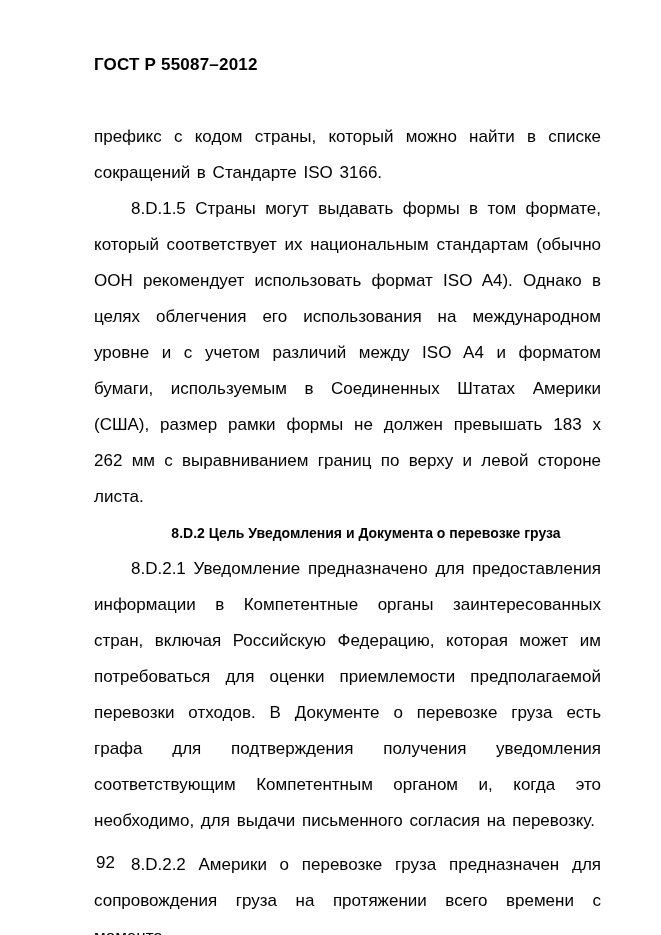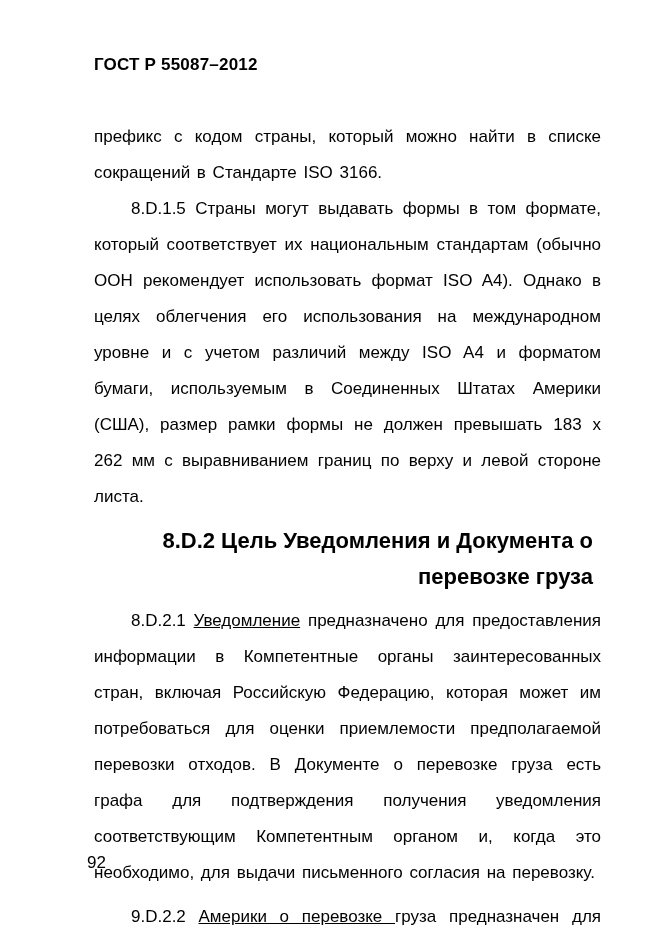--- a/index.html
+++ b/index.html
@@ -30,32 +30,32 @@
   .para {
     margin: 0;
     font-size: 17px;
     line-height: 36px;
     text-align: justify;
     word-spacing: 2px;
   }
   .indent { text-indent: 37px; }
   .para-first { margin-top: 44px; }
   .section-heading {
-    margin: 8px;
-    font-size: 22px;
+    margin: 0;
+    font-size: 14px;
     font-weight: bold;
     line-height: 36px;
     text-indent: 37px;
-    text-align: right;
+    text-align: center;
   }
   .para-last { margin-top: 8px; }
-  .u { text-decoration: underline; }
+  .u { }
   .page-number {
     position: absolute;
-    left: 87px;
+    left: 96px;
     top: 853px;
     font-size: 17px;
     line-height: 20px;
   }
 </style>
 </head>
 <body>
 
 <div class="page">
   <div class="content">
@@ -63,18 +63,18 @@
     <div class="doc-header">ГОСТ Р 55087–2012</div>
 
     <p class="para para-first">префикс с кодом страны, который можно найти в списке сокращений в Стандарте ISO 3166.</p>
 
     <p class="para indent">8.D.1.5 Страны могут выдавать формы в том формате, который соответствует их национальным стандартам (обычно ООН рекомендует использовать формат ISO A4). Однако в целях облегчения его использования на международном уровне и с учетом различий между ISO A4 и форматом бумаги, используемым в Соединенных Штатах Америки (США), размер рамки формы не должен превышать 183 x 262 мм с выравниванием границ по верху и левой стороне листа.</p>
 
     <p class="section-heading">8.D.2 Цель Уведомления и Документа о перевозке груза</p>
 
     <p class="para indent"><span>8.D.2.1</span> <span class="u">Уведомление</span> <span>предназначено для предоставления информации в Компетентные органы заинтересованных стран, включая Российскую Федерацию,  которая может им потребоваться для оценки приемлемости предполагаемой перевозки отходов. В Документе о перевозке груза есть графа для подтверждения получения уведомления соответствующим Компетентным органом и, когда это необходимо, для выдачи письменного согласия на перевозку.</span></p>
 
-    <p class="para indent para-last"><span>9.D.2.2</span> <span class="u">Америки о перевозке </span> <span>груза предназначен для сопровождения  груза на протяжении всего времени с момента</span></p>
+    <p class="para indent para-last"><span>8.D.2.2</span> <span class="u">Америки о перевозке </span> <span>груза предназначен для сопровождения  груза на протяжении всего времени с момента</span></p>
 
   </div>
 
   <div class="page-number">92</div>
 </div>
 
 </body></html>

